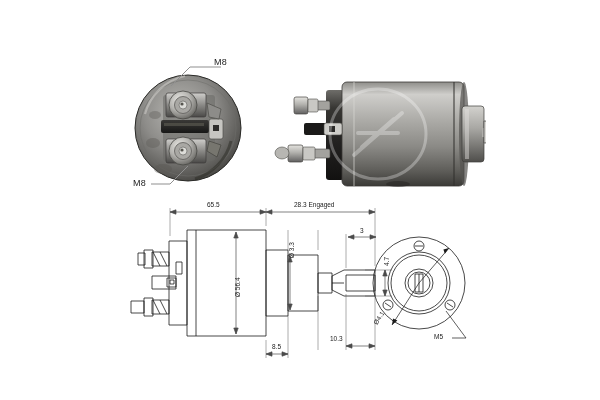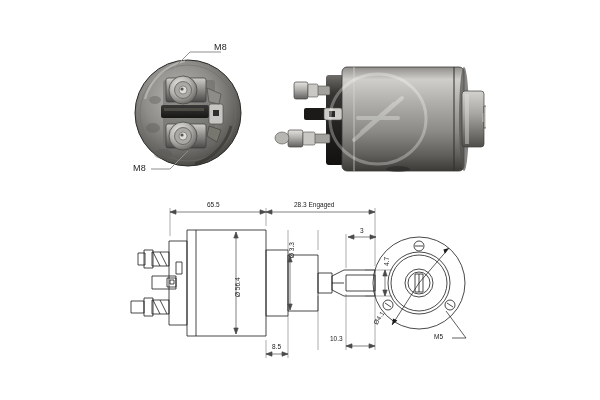--- a/index.html
+++ b/index.html
@@ -5,21 +5,21 @@
   html,body{margin:0;padding:0;}
   body{
     width:600px;height:400px;background:#ffffff;
     font-family:"Liberation Sans", sans-serif;
     overflow:hidden;position:relative;
   }
   #stage{position:absolute;left:0;top:0;width:600px;height:400px;}
   .panel{position:absolute;}
 
   
-  #photo-area{left:0;top:1px;width:600px;height:195px;}
+  #photo-area{left:0;top:16px;width:600px;height:195px;}
   #drawing-area{left:0;top:190px;width:600px;height:210px;}
 
   .lbl{
     position:absolute;font-size:9px;color:#222;letter-spacing:.3px;
     white-space:nowrap;
   }
 
   
   .dim{
     position:absolute;font-size:6.5px;color:#1a1a1a;white-space:nowrap;

